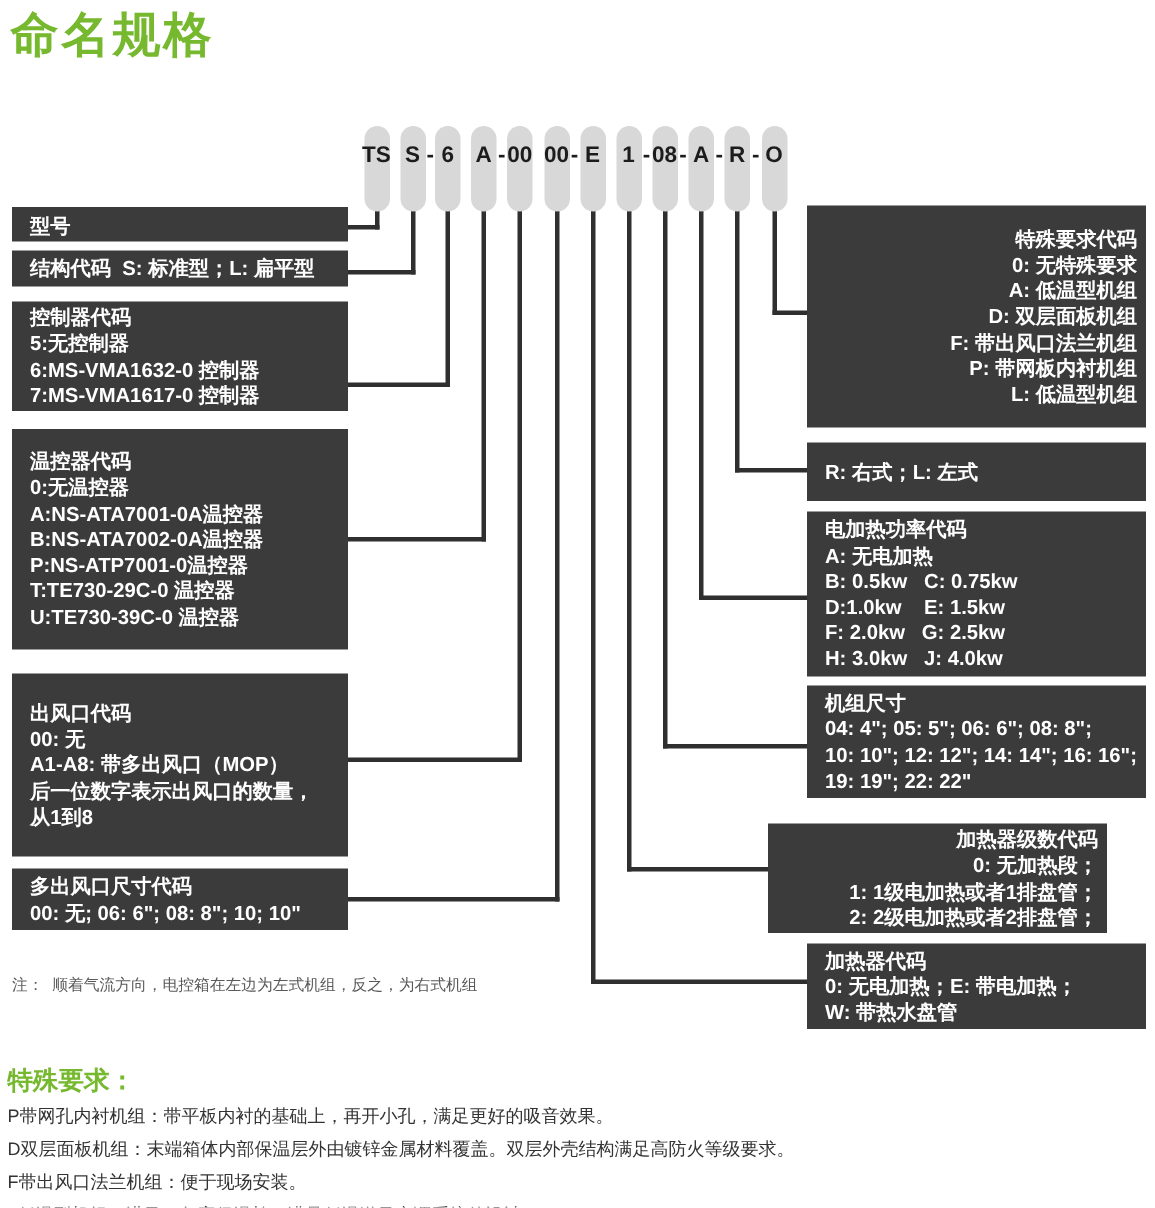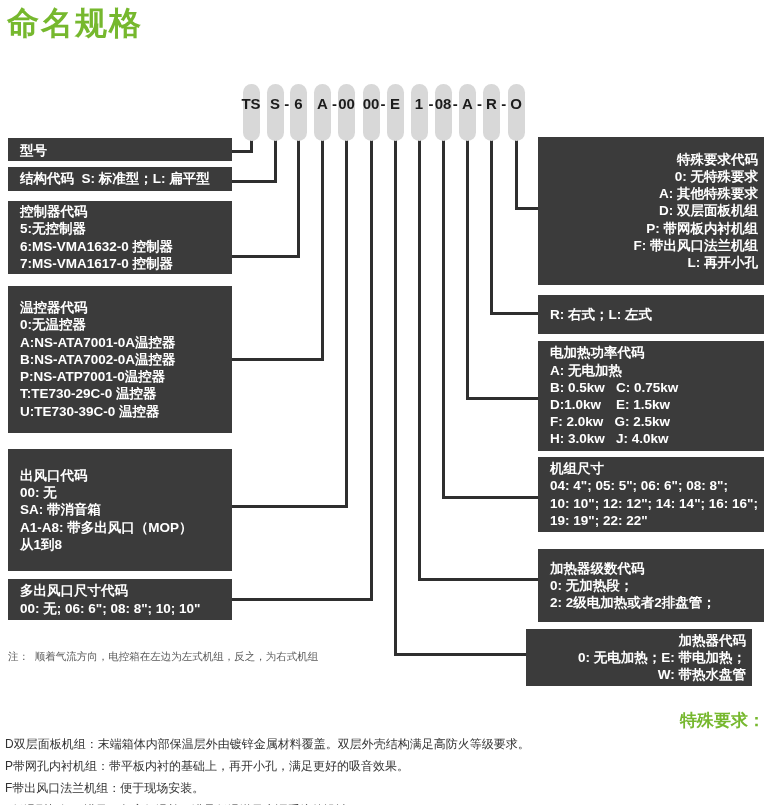--- a/index.html
+++ b/index.html
@@ -9,21 +9,21 @@
   .pill { position:absolute; width:17px; height:57px; border-radius:9px; background:#d8d8d8; }
   .pill-label { position:absolute; transform:translateX(-50%); font-size:15px; font-weight:bold; color:#1c1c1c; white-space:nowrap; }
   .code-dash { position:absolute; transform:translateX(-50%); font-size:15px; font-weight:bold; color:#1c1c1c; }
   .line { position:absolute; background:#2f2f2f; }
   .spec-box { position:absolute; background:#3b3b3b; color:#ffffff; font-weight:bold;
               display:flex; flex-direction:column; justify-content:center;
               padding:2px 6px 2px 12px; }
   .box-line { font-size:13.5px; line-height:17.2px; white-space:pre; }
   #note { position:absolute; left:8px; top:650px; font-size:10.5px; color:#5a5a5a; white-space:pre; }
   #special { position:absolute; left:5px; top:709px; width:760px; }
-  #special h2 { font-size:17px; font-weight:bold; color:#76b82e; margin-bottom:6px;text-align:right; }
+  #special h2 { font-size:17px; font-weight:bold; color:#76b82e; margin-bottom:6px; }
   .special-item { font-size:12px; color:#333333; margin-bottom:9px; line-height:13px; }
 </style>
 </head>
 <body>
 
 <div id="page">
   <h1 id="page-title">命名规格</h1>
   <div id="diagram">
       <div class="line" style="left: 249.5px; top: 139px; width: 3px; height: 14px;"></div>
       <div class="line" style="left: 229px; top: 150px; width: 23.5px; height: 3px;"></div>
@@ -97,68 +97,69 @@
         <div class="box-line">0:无温控器</div>
         <div class="box-line">A:NS-ATA7001-0A温控器</div>
         <div class="box-line">B:NS-ATA7002-0A温控器</div>
         <div class="box-line">P:NS-ATP7001-0温控器</div>
         <div class="box-line">T:TE730-29C-0 温控器</div>
         <div class="box-line">U:TE730-39C-0 温控器</div>
       </div>
       <div class="spec-box" style="left: 8px; top: 449px; width: 224px; height: 122px;">
         <div class="box-line">出风口代码</div>
         <div class="box-line">00: 无</div>
-        <div class="box-line">SA: 带消音箱</div>
         <div class="box-line">A1-A8: 带多出风口（MOP）</div>
+        <div class="box-line">后一位数字表示出风口的数量，</div>
         <div class="box-line">从1到8</div>
       </div>
       <div class="spec-box" style="left: 8px; top: 579px; width: 224px; height: 41px;">
         <div class="box-line">多出风口尺寸代码</div>
         <div class="box-line">00: 无; 06: 6"; 08: 8"; 10; 10"</div>
       </div>
       <div class="spec-box" style="left: 538px; top: 137px; width: 226px; height: 148px; align-items: flex-end;">
         <div class="box-line">特殊要求代码</div>
         <div class="box-line">0: 无特殊要求</div>
-        <div class="box-line">A: 其他特殊要求</div>
+        <div class="box-line">A: 低温型机组</div>
         <div class="box-line">D: 双层面板机组</div>
+        <div class="box-line">F: 带出风口法兰机组</div>
         <div class="box-line">P: 带网板内衬机组</div>
-        <div class="box-line">F: 带出风口法兰机组</div>
-        <div class="box-line">L: 再开小孔</div>
+        <div class="box-line">L: 低温型机组</div>
       </div>
       <div class="spec-box" style="left: 538px; top: 295px; width: 226px; height: 39px;">
         <div class="box-line">R: 右式；L: 左式</div>
       </div>
       <div class="spec-box" style="left: 538px; top: 341px; width: 226px; height: 110px;">
         <div class="box-line">电加热功率代码</div>
         <div class="box-line">A: 无电加热</div>
         <div class="box-line">B: 0.5kw   C: 0.75kw</div>
         <div class="box-line">D:1.0kw    E: 1.5kw</div>
         <div class="box-line">F: 2.0kw   G: 2.5kw</div>
         <div class="box-line">H: 3.0kw   J: 4.0kw</div>
       </div>
       <div class="spec-box" style="left: 538px; top: 457px; width: 226px; height: 75px;">
         <div class="box-line">机组尺寸</div>
         <div class="box-line">04: 4"; 05: 5"; 06: 6"; 08: 8";</div>
         <div class="box-line">10: 10"; 12: 12"; 14: 14"; 16: 16";</div>
         <div class="box-line">19: 19"; 22: 22"</div>
       </div>
-      <div class="spec-box" style="left: 538px; top: 549px; width: 226px; height: 73px;">
+      <div class="spec-box" style="left: 512px; top: 549px; width: 226px; height: 73px; text-align: right;">
         <div class="box-line">加热器级数代码</div>
         <div class="box-line">0: 无加热段；</div>
+        <div class="box-line">1: 1级电加热或者1排盘管；</div>
         <div class="box-line">2: 2级电加热或者2排盘管；</div>
       </div>
-      <div class="spec-box" style="left: 526px; top: 629px; width: 226px; height: 57px; text-align: right;">
+      <div class="spec-box" style="left: 538px; top: 629px; width: 226px; height: 57px;">
         <div class="box-line">加热器代码</div>
         <div class="box-line">0: 无电加热；E: 带电加热；</div>
         <div class="box-line">W: 带热水盘管</div>
       </div>
     </div>
   <div id="note">注：  顺着气流方向，电控箱在左边为左式机组，反之，为右式机组</div>
   <div id="special">
     <h2>特殊要求：</h2>
     <div id="special-items">
+        <div class="special-item">P带网孔内衬机组：带平板内衬的基础上，再开小孔，满足更好的吸音效果。</div>
         <div class="special-item">D双层面板机组：末端箱体内部保温层外由镀锌金属材料覆盖。双层外壳结构满足高防火等级要求。</div>
-        <div class="special-item">P带网孔内衬机组：带平板内衬的基础上，再开小孔，满足更好的吸音效果。</div>
         <div class="special-item">F带出风口法兰机组：便于现场安装。</div>
         <div class="special-item">L低温型机组：进风口包裹保温棉，满足低温送风空调系统的设计。</div>
       </div>
   </div>
 </div>
 
 </body></html>

